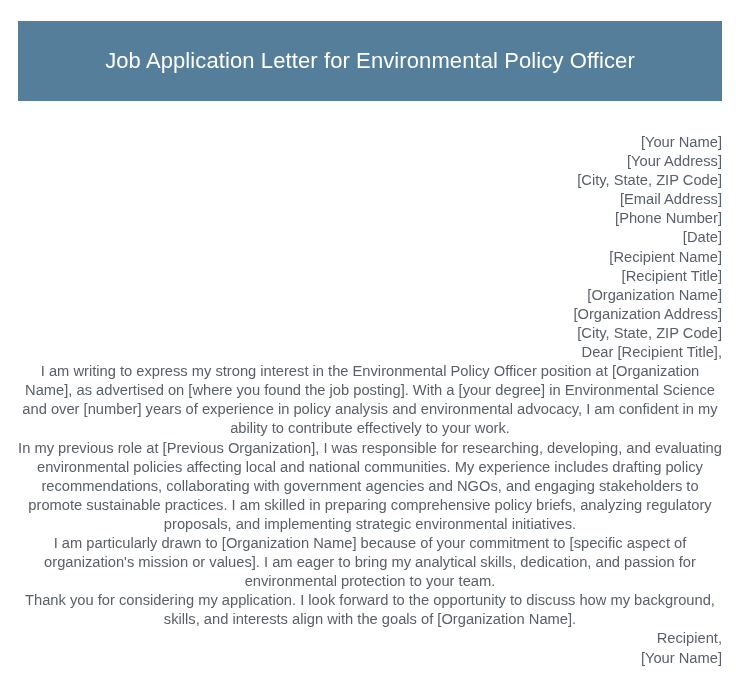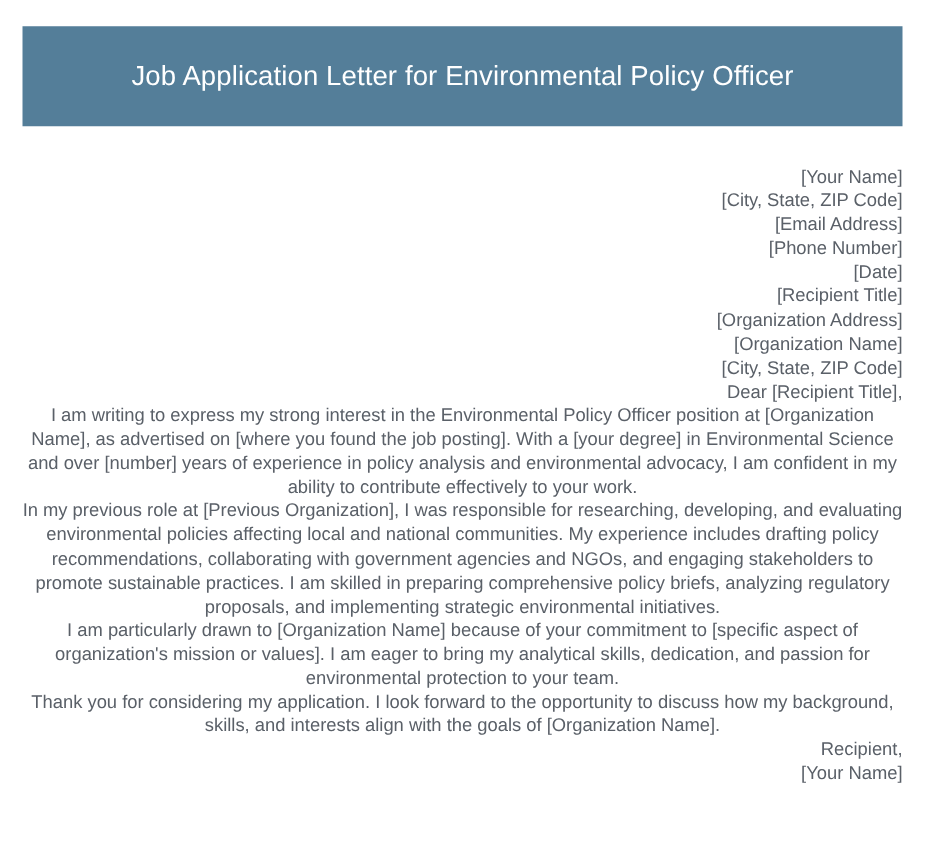--- a/index.html
+++ b/index.html
@@ -66,30 +66,32 @@
 <div class="page">
 
   <div class="header-banner">
     <h1 class="header-title">Job Application Letter for Environmental Policy Officer</h1>
   </div>
 
   <div class="letter-body">
 
     <div>
       <div class="addr-line">[Your Name]</div>
+      <div class="addr-line">[Your Address]</div>
       <div class="addr-line">[City, State, ZIP Code]</div>
       <div class="addr-line">[Email Address]</div>
       <div class="addr-line">[Phone Number]</div>
       <div class="addr-line">[Date]</div>
     </div>
 
     <div>
+      <div class="addr-line">[Recipient Name]</div>
       <div class="addr-line">[Recipient Title]</div>
+      <div class="addr-line">[Organization Name]</div>
       <div class="addr-line">[Organization Address]</div>
-      <div class="addr-line">[Organization Name]</div>
       <div class="addr-line">[City, State, ZIP Code]</div>
     </div>
 
     <div class="addr-line">Dear [Recipient Title],</div>
 
     <p class="para">I am writing to express my strong interest in the Environmental Policy Officer position at [Organization Name], as advertised on [where you found the job posting]. With a [your degree] in Environmental Science and over [number] years of experience in policy analysis and environmental advocacy, I am confident in my ability to contribute effectively to your work.</p>
     <p class="para">In my previous role at [Previous Organization], I was responsible for researching, developing, and evaluating environmental policies affecting local and national communities. My experience includes drafting policy recommendations, collaborating with government agencies and NGOs, and engaging stakeholders to promote sustainable practices. I am skilled in preparing comprehensive policy briefs, analyzing regulatory proposals, and implementing strategic environmental initiatives.</p>
     <p class="para">I am particularly drawn to [Organization Name] because of your commitment to [specific aspect of organization's mission or values]. I am eager to bring my analytical skills, dedication, and passion for environmental protection to your team.</p>
     <p class="para">Thank you for considering my application. I look forward to the opportunity to discuss how my background, skills, and interests align with the goals of [Organization Name].</p>
 

